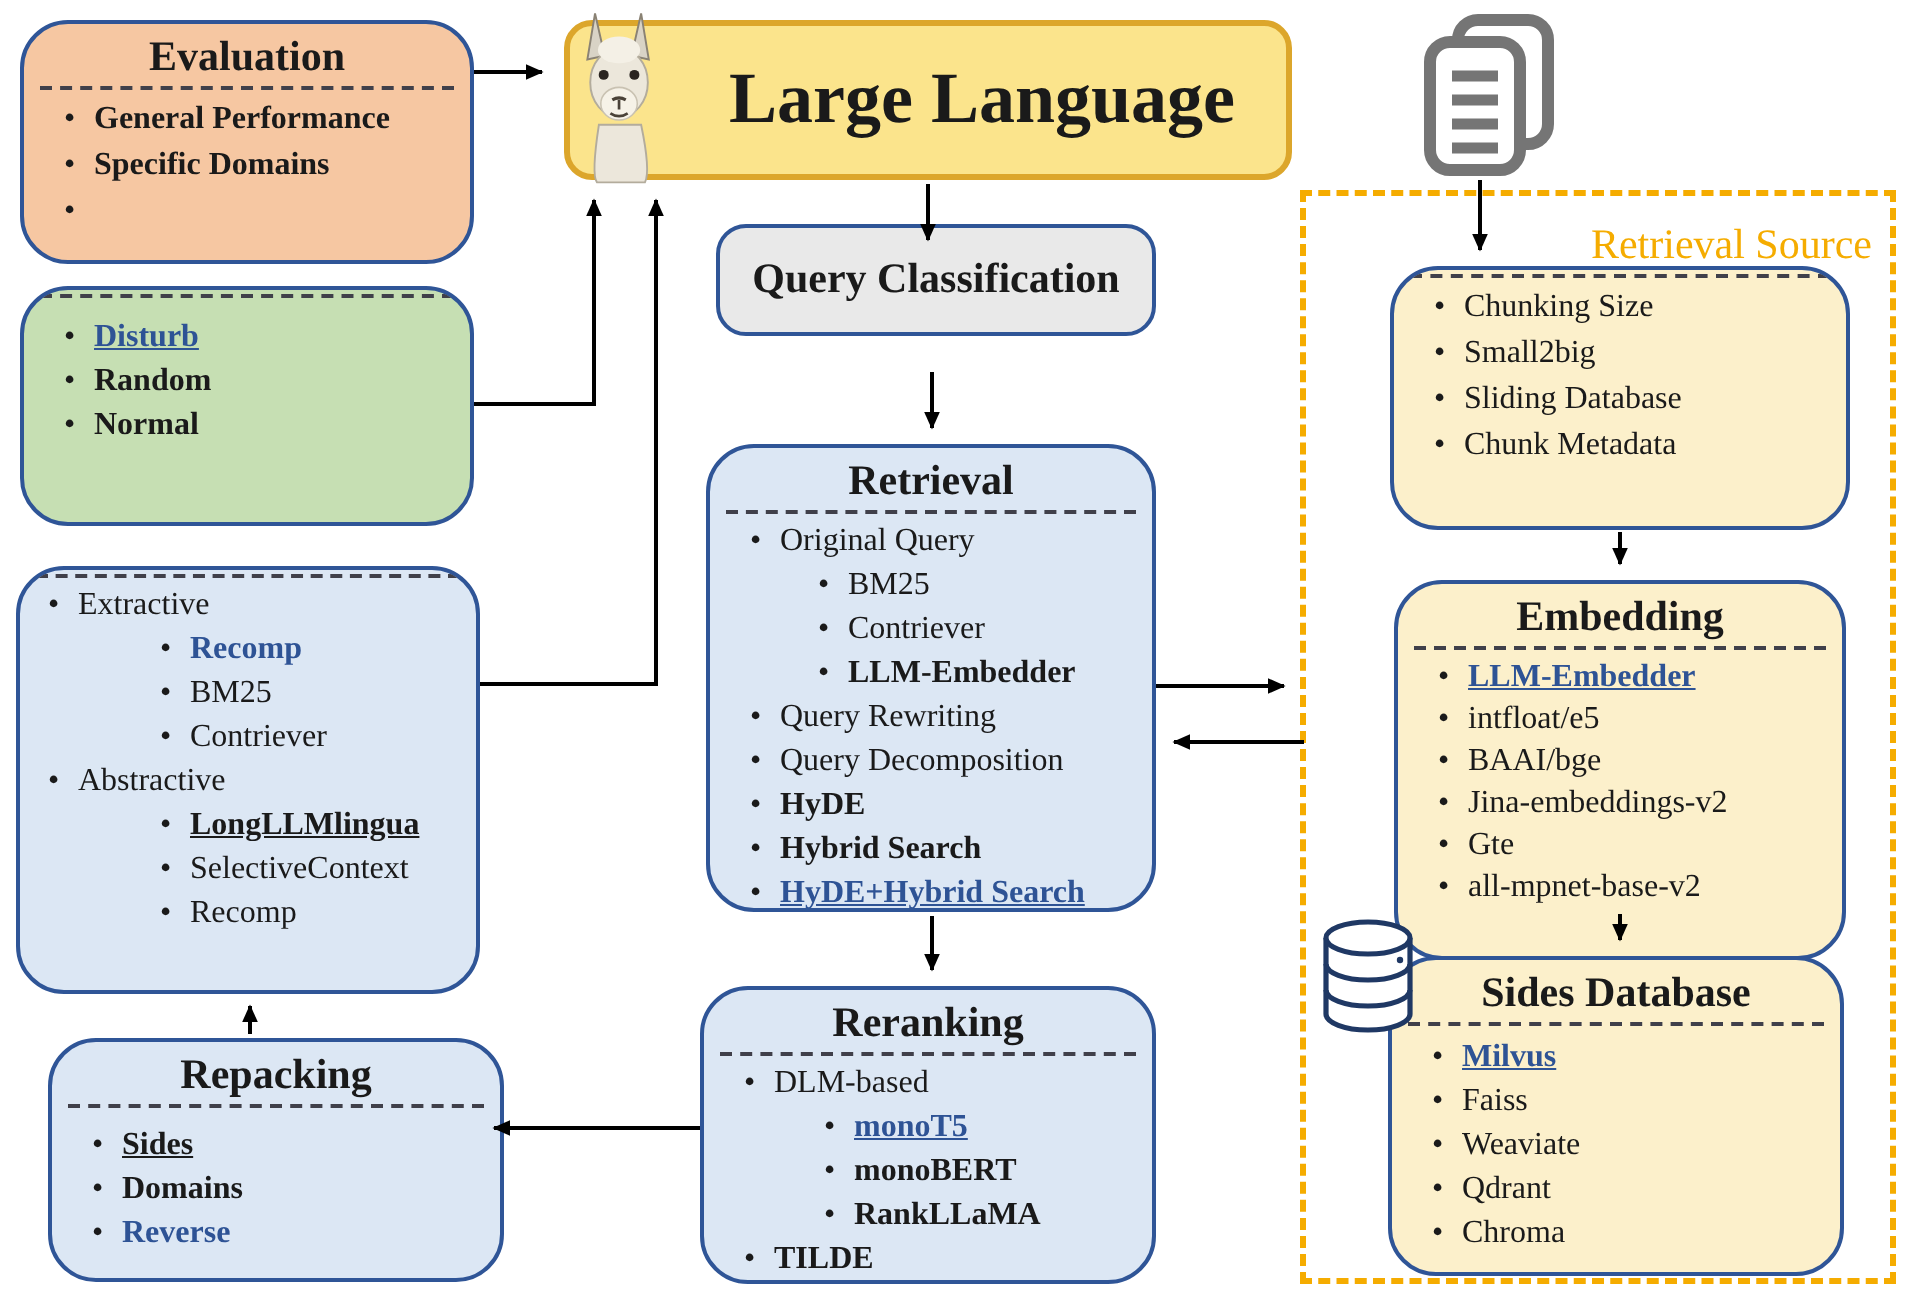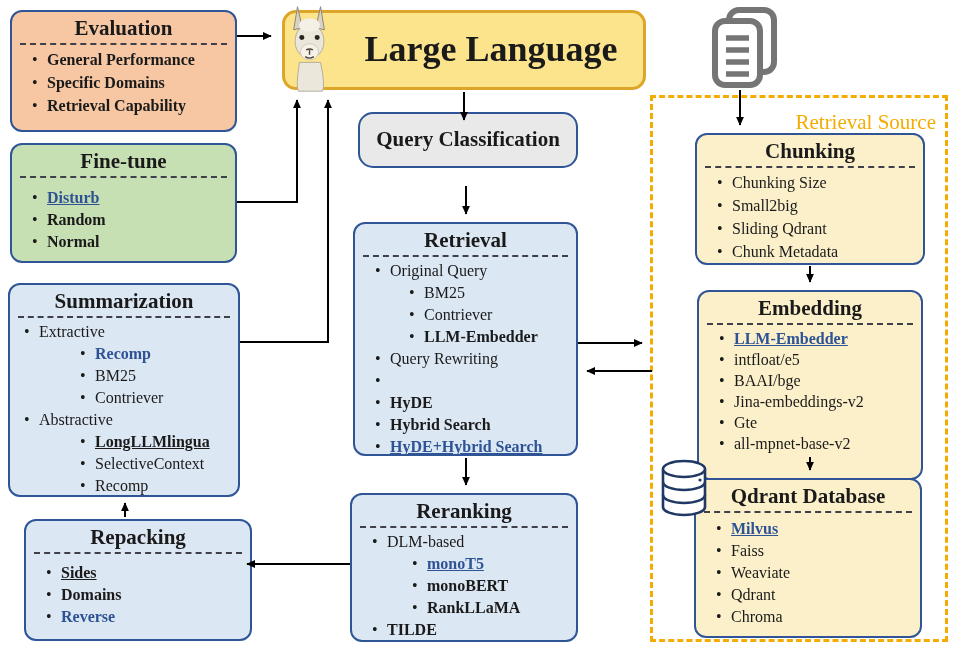--- a/index.html
+++ b/index.html
@@ -2,21 +2,21 @@
 <html style="--c-evaluation_fill: #F6C7A2; --c-finetune_fill: #C6DFB3; --c-blue_fill: #DCE7F4; --c-yellow_fill: #FBE48C; --c-pale_yellow_fill: #FCF0CB; --c-gray_fill: #E9E9E9; --c-box_border: #2F5597; --c-gold_border: #DCA62B; --c-orange: #F5AC00; --c-link: #2E5395; --c-text: #1A1A1A; --c-arrow: #000000; --c-icon_gray: #757575; --c-icon_navy: #1F3864;"><head>
 <meta charset="utf-8">
 <style>
   html,body{margin:0;padding:0;background:#fff;}
   #stage{
     position:relative;width:961px;height:647px;background:#fff;overflow:hidden;
     font-family:"Liberation Serif","DejaVu Serif",serif;color:var(--c-text,#1a1a1a);
   }
   
   .box{position:absolute;box-sizing:border-box;border:2px solid var(--c-box_border,#2F5597);
-       border-radius:12px;overflow:hidden;z-index:2;}
+       border-radius:24px;overflow:hidden;z-index:2;}
   .box-title{font-weight:bold;text-align:center;font-size:21px;padding-top:3px;line-height:26px;}
   .dash-sep{border-top:2px dashed #40404a;margin:2px 8px 3px;height:0;}
   ul.items{list-style:none;margin:2px 0 0;padding:0 4px 0 20px;}
   li.item{display:flex;font-size:16px;line-height:22px;}
   li.item .bullet{width:15px;flex:none;}
   li.item.ind1{margin-left:44px;}
   li.item.bold .txt{font-weight:bold;}
   li.item.link .txt{color:var(--c-link,#2E5395);font-weight:bold;}
   li.item.underline .txt{text-decoration:underline;}
   
@@ -71,46 +71,43 @@
         <li class="item bold">
           <span class="bullet">•</span>
           <span class="txt">General Performance</span>
         </li>
         <li class="item bold">
           <span class="bullet">•</span>
           <span class="txt">Specific Domains</span>
         </li>
         <li class="item bold">
           <span class="bullet">•</span>
-          <span class="txt">Retrieval Capability</span>
         </li>
       </ul>
   </div>
 
   <div class="box" id="finetune">
-    <div class="box-title">Fine-tune</div>
     <div class="dash-sep"></div>
     <ul class="items">
         <li class="item link underline">
           <span class="bullet">•</span>
           <span class="txt">Disturb</span>
         </li>
         <li class="item bold">
           <span class="bullet">•</span>
           <span class="txt">Random</span>
         </li>
         <li class="item bold">
           <span class="bullet">•</span>
           <span class="txt">Normal</span>
         </li>
       </ul>
   </div>
 
   <div class="box" id="summarization">
-    <div class="box-title">Summarization</div>
     <div class="dash-sep"></div>
     <ul class="items">
         <li class="item plain">
           <span class="bullet">•</span>
           <span class="txt">Extractive</span>
         </li>
         <li class="item link ind1">
           <span class="bullet">•</span>
           <span class="txt">Recomp</span>
         </li>
@@ -200,20 +197,21 @@
         <li class="item bold ind1">
           <span class="bullet">•</span>
           <span class="txt">LLM-Embedder</span>
         </li>
         <li class="item plain">
           <span class="bullet">•</span>
           <span class="txt">Query Rewriting</span>
         </li>
         <li class="item plain">
           <span class="bullet">•</span>
+          <span class="txt">Query Decomposition</span>
         </li>
         <li class="item bold">
           <span class="bullet">•</span>
           <span class="txt">HyDE</span>
         </li>
         <li class="item bold">
           <span class="bullet">•</span>
           <span class="txt">Hybrid Search</span>
         </li>
         <li class="item link underline">
@@ -244,34 +242,33 @@
           <span class="txt">RankLLaMA</span>
         </li>
         <li class="item bold">
           <span class="bullet">•</span>
           <span class="txt">TILDE</span>
         </li>
       </ul>
   </div>
 
   <div class="box" id="chunking">
-    <div class="box-title">Chunking</div>
     <div class="dash-sep"></div>
     <ul class="items">
         <li class="item plain">
           <span class="bullet">•</span>
           <span class="txt">Chunking Size</span>
         </li>
         <li class="item plain">
           <span class="bullet">•</span>
           <span class="txt">Small2big</span>
         </li>
         <li class="item plain">
           <span class="bullet">•</span>
-          <span class="txt">Sliding Qdrant</span>
+          <span class="txt">Sliding Database</span>
         </li>
         <li class="item plain">
           <span class="bullet">•</span>
           <span class="txt">Chunk Metadata</span>
         </li>
       </ul>
   </div>
 
   <div class="box" id="embedding">
     <div class="box-title">Embedding</div>
@@ -298,21 +295,21 @@
           <span class="txt">Gte</span>
         </li>
         <li class="item plain">
           <span class="bullet">•</span>
           <span class="txt">all-mpnet-base-v2</span>
         </li>
       </ul>
   </div>
 
   <div class="box" id="vectordb">
-    <div class="box-title">Qdrant Database</div>
+    <div class="box-title">Sides Database</div>
     <div class="dash-sep"></div>
     <ul class="items">
         <li class="item link underline">
           <span class="bullet">•</span>
           <span class="txt">Milvus</span>
         </li>
         <li class="item plain">
           <span class="bullet">•</span>
           <span class="txt">Faiss</span>
         </li>

